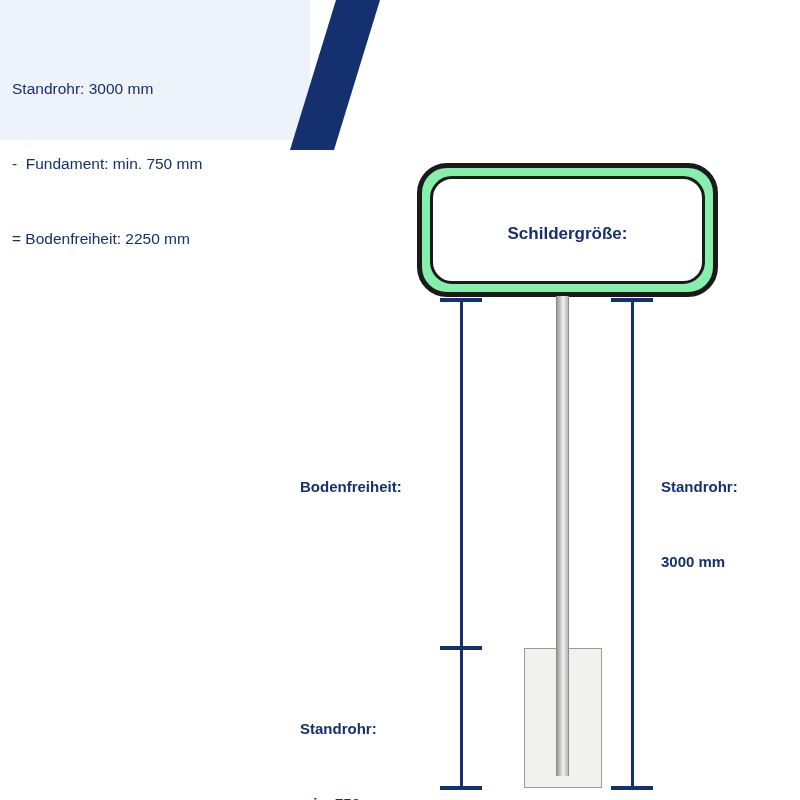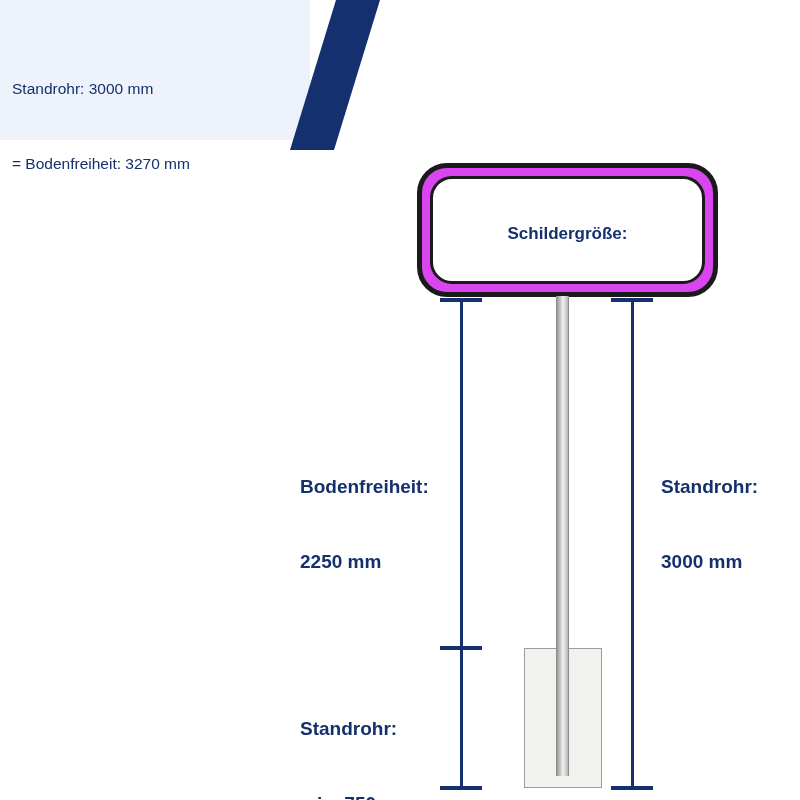--- a/index.html
+++ b/index.html
@@ -62,21 +62,21 @@
 
   
   #sign-outer {
     position: absolute;
     left: 417px;
     top: 163px;
     width: 301px;
     height: 134px;
     border: 5px solid #1a1a1a;
     border-radius: 30px;
-    background: #d946ef;
+    background: #86efac;
     box-sizing: border-box;
   }
   #sign-inner {
     position: absolute;
     left: 8px;
     top: 8px;
     right: 8px;
     bottom: 8px;
     border: 3px solid #1a1a1a;
     border-radius: 22px;
@@ -125,21 +125,21 @@
     background: #14306e;
   }
   .dim-tick {
     position: absolute;
     height: 4px;
     background: #14306e;
   }
   .dim-label {
     position: absolute;
     color: #14306e;
-    font-size: 19px;
+    font-size: 15px;
     font-weight: bold;
     line-height: 25px;
     white-space: pre;
   }
   .dim-label.right-side {
     text-align: left;
   }
 
   
   #dim-clearance-line { left: 460px; top: 300px; height: 348px; }
@@ -159,21 +159,22 @@
   #dim-post-label { left: 661px; top: 424px; width: 150px; }
 </style>
 </head>
 <body>
 
 <div id="stage">
 
   <div id="callout">
     <div id="callout-text">
       <div>Standrohr: 3000 mm</div>
-      <div>= Bodenfreiheit: 3270 mm</div>
+      <div>-  Fundament: min. 750 mm</div>
+      <div>= Bodenfreiheit: 2250 mm</div>
     </div>
   </div>
   <div id="callout-wedge">
     <div class="band"></div>
   </div>
 
   <div id="sign-outer">
     <div id="sign-inner">
       <div id="sign-label">
         <div>Schildergröße:</div>
@@ -183,21 +184,20 @@
 
   <div id="foundation"></div>
 
   <div id="post"></div>
 
   <div class="dim-line" id="dim-clearance-line"></div>
   <div class="dim-tick" id="dim-clearance-tick-top"></div>
   <div class="dim-tick" id="dim-clearance-tick-bottom"></div>
   <div class="dim-label" id="dim-clearance-label">
     <div>Bodenfreiheit:</div>
-    <div>2250 mm</div>
   </div>
 
   <div class="dim-line" id="dim-foundation-line"></div>
   <div class="dim-tick" id="dim-foundation-tick-bottom"></div>
   <div class="dim-label" id="dim-foundation-label">
     <div>Standrohr:</div>
     <div>min. 750 mm</div>
   </div>
 
   <div class="dim-line" id="dim-post-line"></div>

